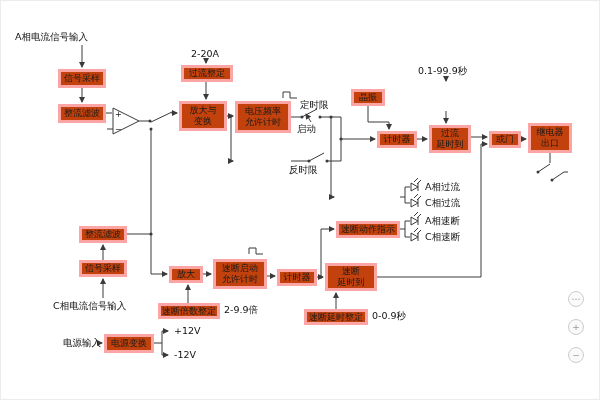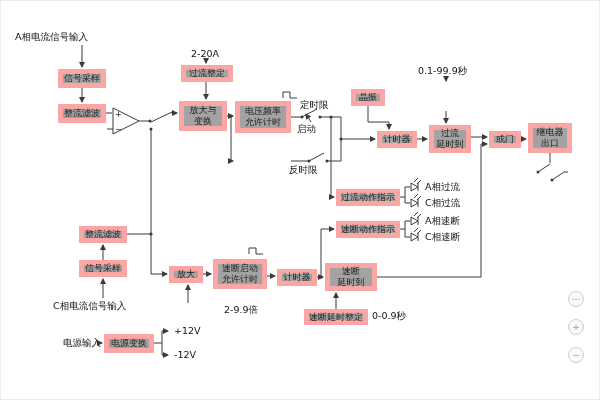--- a/index.html
+++ b/index.html
@@ -4,21 +4,21 @@
 <style>
   * { margin:0; padding:0; box-sizing:border-box; }
   html,body { width:600px; height:400px; background:#fff; overflow:hidden;
               font-family:"DejaVu Sans","Liberation Sans",sans-serif; }
   .canvas { position:relative; width:600px; height:400px; background:#fff; border:1px solid #ececec; }
   .wires  { position:absolute; left:0; top:0; z-index:1; }
   .w      { fill:none; stroke:#3a3a3a; stroke-width:1; }
   .dot    { fill:#3a3a3a; }
   .sym    { fill:#fff; stroke:#3a3a3a; stroke-width:1; }
   .opamp-sign { font-size:8px; fill:#1a1a1a; }
-  .blk { position:absolute; border:5px solid #fca5a5; background:#a3a3a3; z-index:2;
+  .blk { position:absolute; border:3px solid #fca5a5; background:#c2410c; z-index:2;
          display:flex; flex-direction:column; align-items:center; justify-content:center;
          font-size:9px; line-height:1.2; color:#1a1a1a; text-align:center; white-space:nowrap; }
   .lbl { position:absolute; font-size:9.5px; color:#111; z-index:2; white-space:nowrap; }
   .fab { position:absolute; width:16px; height:16px; border-radius:50%; background:#fafafa;
          border:1px solid #ccc; color:#999; display:flex; align-items:center; justify-content:center;
          font-size:9px; line-height:1; z-index:3; cursor:pointer; }
 </style>
 </head>
 <body>
 
@@ -178,35 +178,35 @@
   <div class="blk" style="left:376px;top:130px;width:40px;height:17px">计时器</div>
   <div class="blk" style="left:428px;top:124px;width:42px;height:28px">
     <span>过流</span>
     <span>延时到</span>
   </div>
   <div class="blk" style="left:488px;top:130px;width:32px;height:17px">或门</div>
   <div class="blk" style="left:527px;top:122px;width:44px;height:30px">
     <span>继电器</span>
     <span>出口</span>
   </div>
-  <div class="blk" style="left:335px;top:188px;width:64px;height:17px">过流动作指示</div>
   <div class="blk" style="left:335px;top:220px;width:64px;height:17px">速断动作指示</div>
 
   <div class="blk" style="left:78px;top:225px;width:48px;height:17px">整流滤波</div>
   <div class="blk" style="left:78px;top:259px;width:48px;height:17px">信号采样</div>
   <div class="blk" style="left:168px;top:265px;width:34px;height:17px">放大</div>
   <div class="blk" style="left:212px;top:258px;width:54px;height:30px">
     <span>速断启动</span>
     <span>允许计时</span>
   </div>
   <div class="blk" style="left:276px;top:268px;width:40px;height:17px">计时器</div>
   <div class="blk" style="left:324px;top:262px;width:52px;height:28px">
     <span>速断</span>
     <span>延时到</span>
   </div>
+  <div class="blk" style="left:157px;top:302px;width:62px;height:16px">速断倍数整定</div>
   <div class="blk" style="left:303px;top:308px;width:64px;height:16px">速断延时整定</div>
   <div class="blk" style="left:103px;top:333px;width:50px;height:19px">电源变换</div>
 
   <div class="lbl" style="left:190px;top:47px">2-20A</div>
   <div class="lbl" style="left:417px;top:64px">0.1-99.9秒</div>
   <div class="lbl" style="left:299px;top:98px">定时限</div>
   <div class="lbl" style="left:296px;top:122px">启动</div>
   <div class="lbl" style="left:288px;top:163px">反时限</div>
   <div class="lbl" style="left:223px;top:303px">2-9.9倍</div>
   <div class="lbl" style="left:371px;top:309px">0-0.9秒</div>

